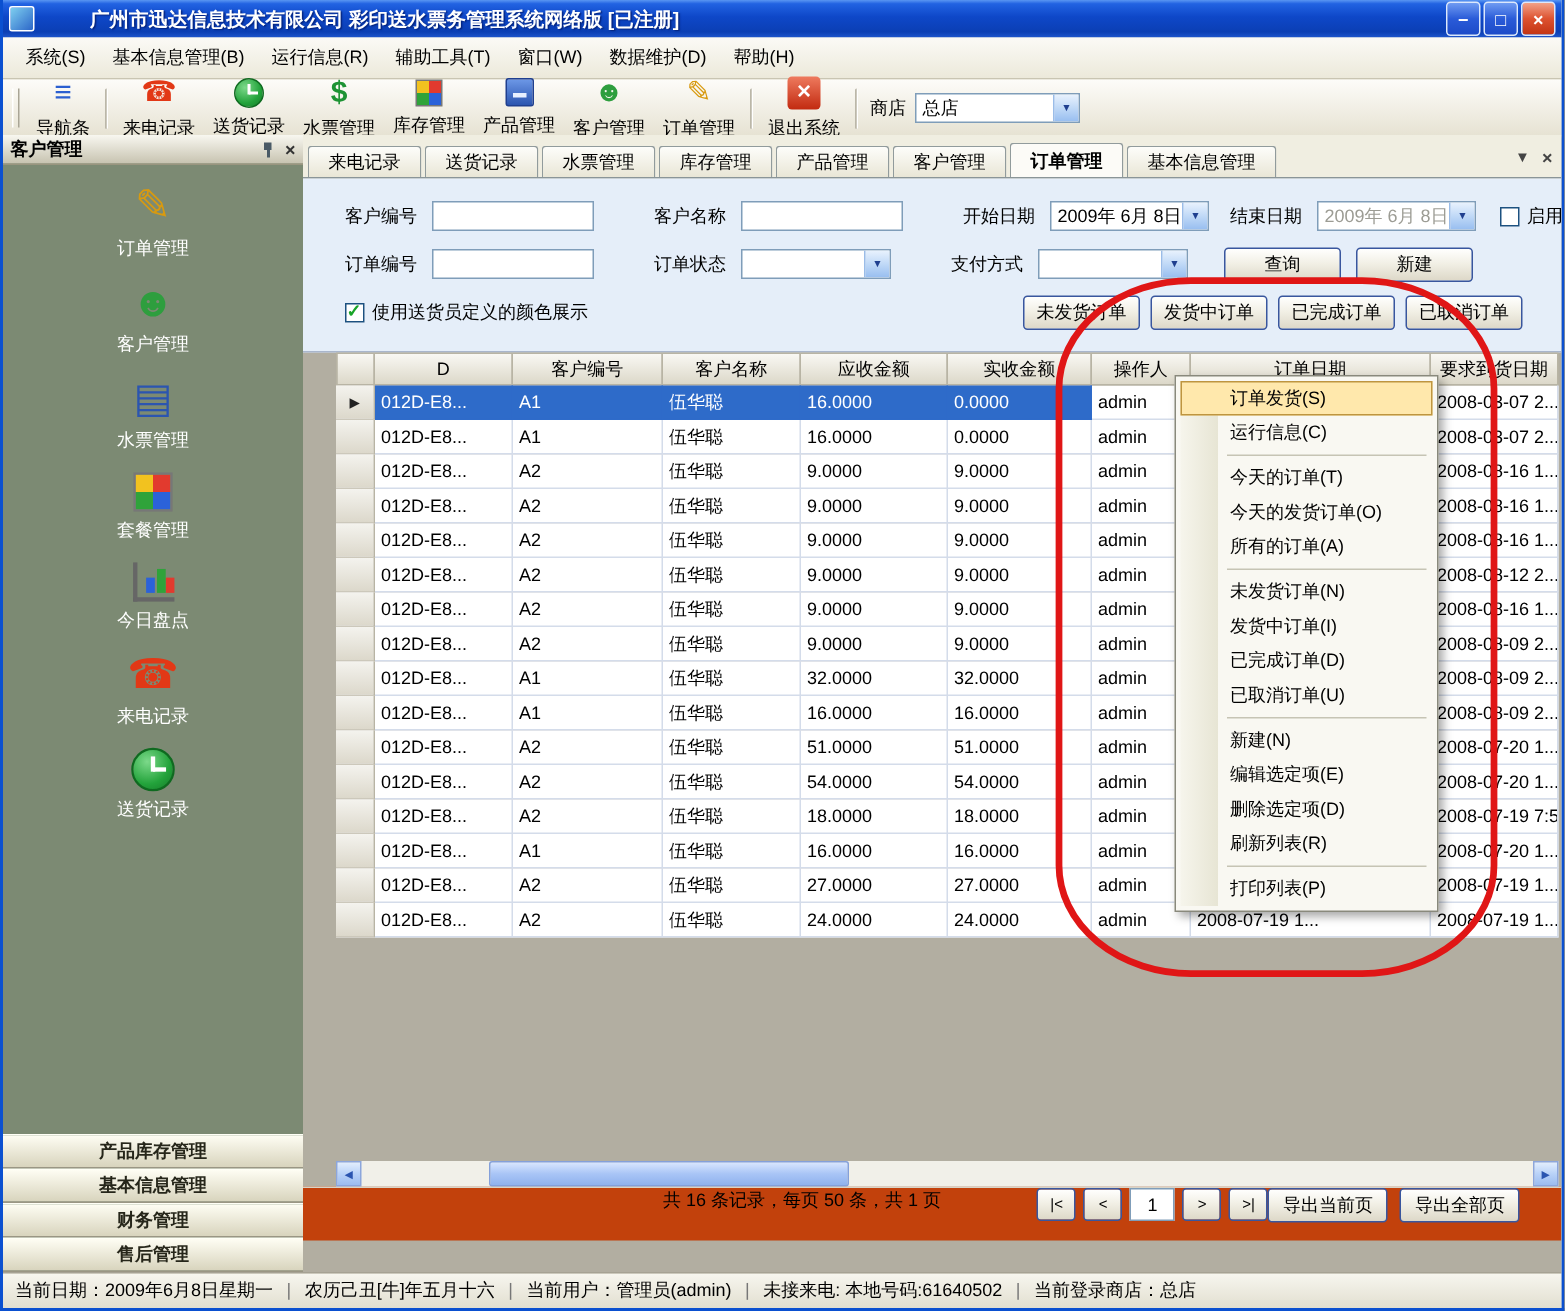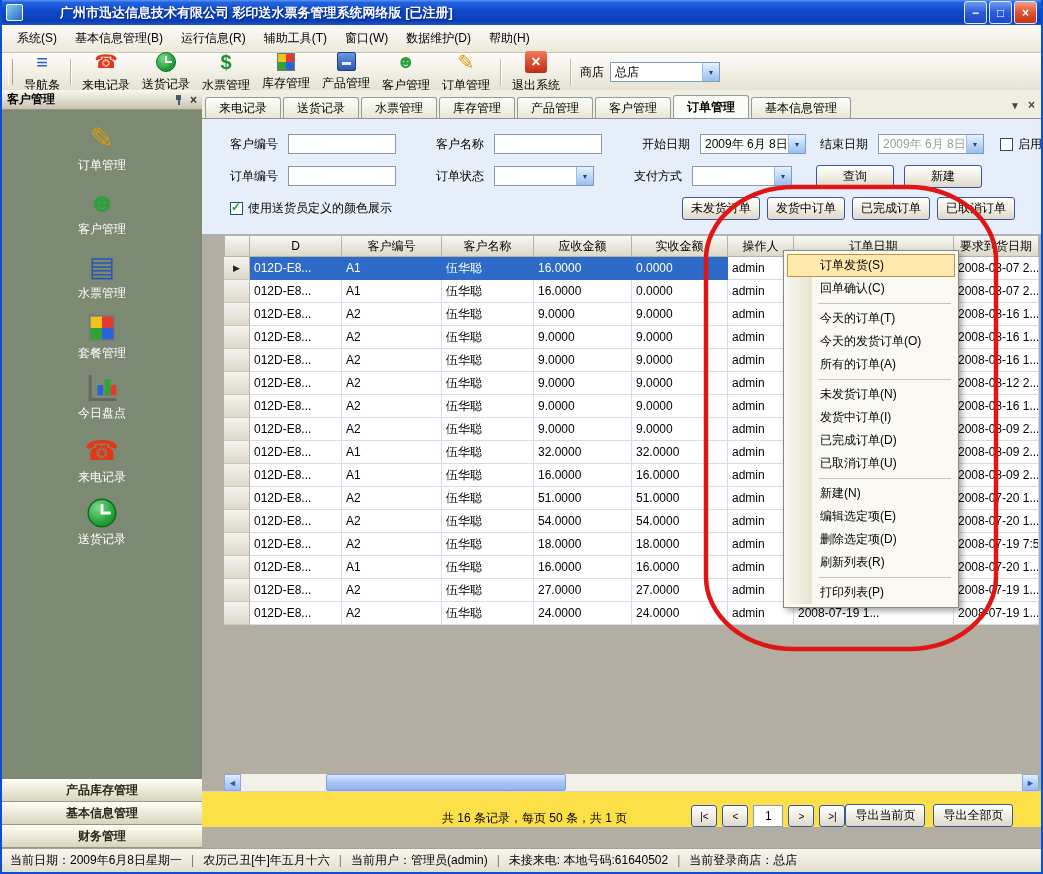--- a/index.html
+++ b/index.html
@@ -95,21 +95,21 @@
 .g-header .hcell:nth-child(8),.g-row .cell:nth-child(8){width:160px;}
 .g-header .hcell:nth-child(9),.g-row .cell:nth-child(9){width:85px;}
 .g-row.selected .cell:first-child::after{content:"▶";font-size:9px;color:#222;}
 .g-row.selected .cell:nth-child(n+2):nth-child(-n+6){background:#2E6BC9;color:#fff;border-right-color:#2E6BC9;border-bottom-color:#2E6BC9;}
 
 .hscroll{position:absolute;left:22px;bottom:0;width:815px;height:17px;background:#F1F0E9;display:flex;align-items:center;}
 .hs-btn{width:17px;height:17px;background:linear-gradient(#E3EEFD,#B9D2F8 50%,#9CBCF0);border:1px solid #8CA6DC;box-sizing:border-box;color:#2B55B0;font-size:9px;display:flex;align-items:center;justify-content:center;flex:none;}
 .hs-track{flex:1;position:relative;height:17px;}
 .hs-thumb{position:absolute;left:85px;top:0;width:240px;height:17px;background:linear-gradient(#D9E6FE,#A9C5F6 50%,#90B2EE);border:1px solid #84A0DA;border-radius:2px;box-sizing:border-box;}
 
-.pagination{flex:none;height:36px;display:flex;align-items:flex-end;background:#fde047;border-top:1px solid #D8D4C6;padding:0 34px 0 12px;box-sizing:border-box;}
+.pagination{flex:none;height:36px;display:flex;align-items:flex-start;background:#c2410c;border-top:1px solid #D8D4C6;padding:0 34px 0 12px;box-sizing:border-box;}
 .pg-summary{margin-left:228px;white-space:nowrap;}
 .pg-nav{display:flex;gap:5px;margin-left:64px;align-items:center;}
 .pg-btn{width:26px;height:22px;padding:0;font-size:10px;}
 .pg-input{width:24px;height:18px;border:1px solid #7F9DB9;text-align:center;font:12px "Liberation Sans",sans-serif;}
 .pg-exports{margin-left:auto;display:flex;gap:8px;}
 
 .statusbar{position:absolute;left:0;right:0;bottom:0;height:24px;background:linear-gradient(#F7F6EF,#E2DFD0);border-top:1px solid #A6A294;display:flex;align-items:center;padding:0 8px;box-sizing:border-box;white-space:nowrap;overflow:hidden;}
 .sb-seg+.sb-seg::before{content:"|";margin:0 9px;color:#777;}
 
 .ctx-menu{position:absolute;left:781px;top:250px;width:176px;background:#F9F8F2;border:1px solid #89897C;box-shadow:3px 3px 6px rgba(0,0,0,0.35);padding:3px;box-sizing:border-box;z-index:40;}
@@ -275,20 +275,21 @@
 
     </div>
     <div class="bottom-groups">
 
         <div class="group-header">产品库存管理</div>
 
         <div class="group-header">基本信息管理</div>
 
         <div class="group-header">财务管理</div>
 
+        <div class="group-header">售后管理</div>
 
     </div>
   </div>
 
   <div class="content">
 
     <div class="tabstrip">
 
         <span class="tab">来电记录</span>
 
@@ -628,21 +629,21 @@
       <span class="sb-seg">未接来电: 本地号码:61640502</span>
 
       <span class="sb-seg">当前登录商店：总店</span>
 
   </div>
 
   <div class="ctx-menu">
 
       <div class="m-item hl">订单发货(S)</div>
 
-      <div class="m-item">回单确认(C)</div>
+      <div class="m-item">运行信息(C)</div>
 
       <div class="m-item sep"></div>
 
       <div class="m-item">今天的订单(T)</div>
 
       <div class="m-item">今天的发货订单(O)</div>
 
       <div class="m-item">所有的订单(A)</div>
 
       <div class="m-item sep"></div>

